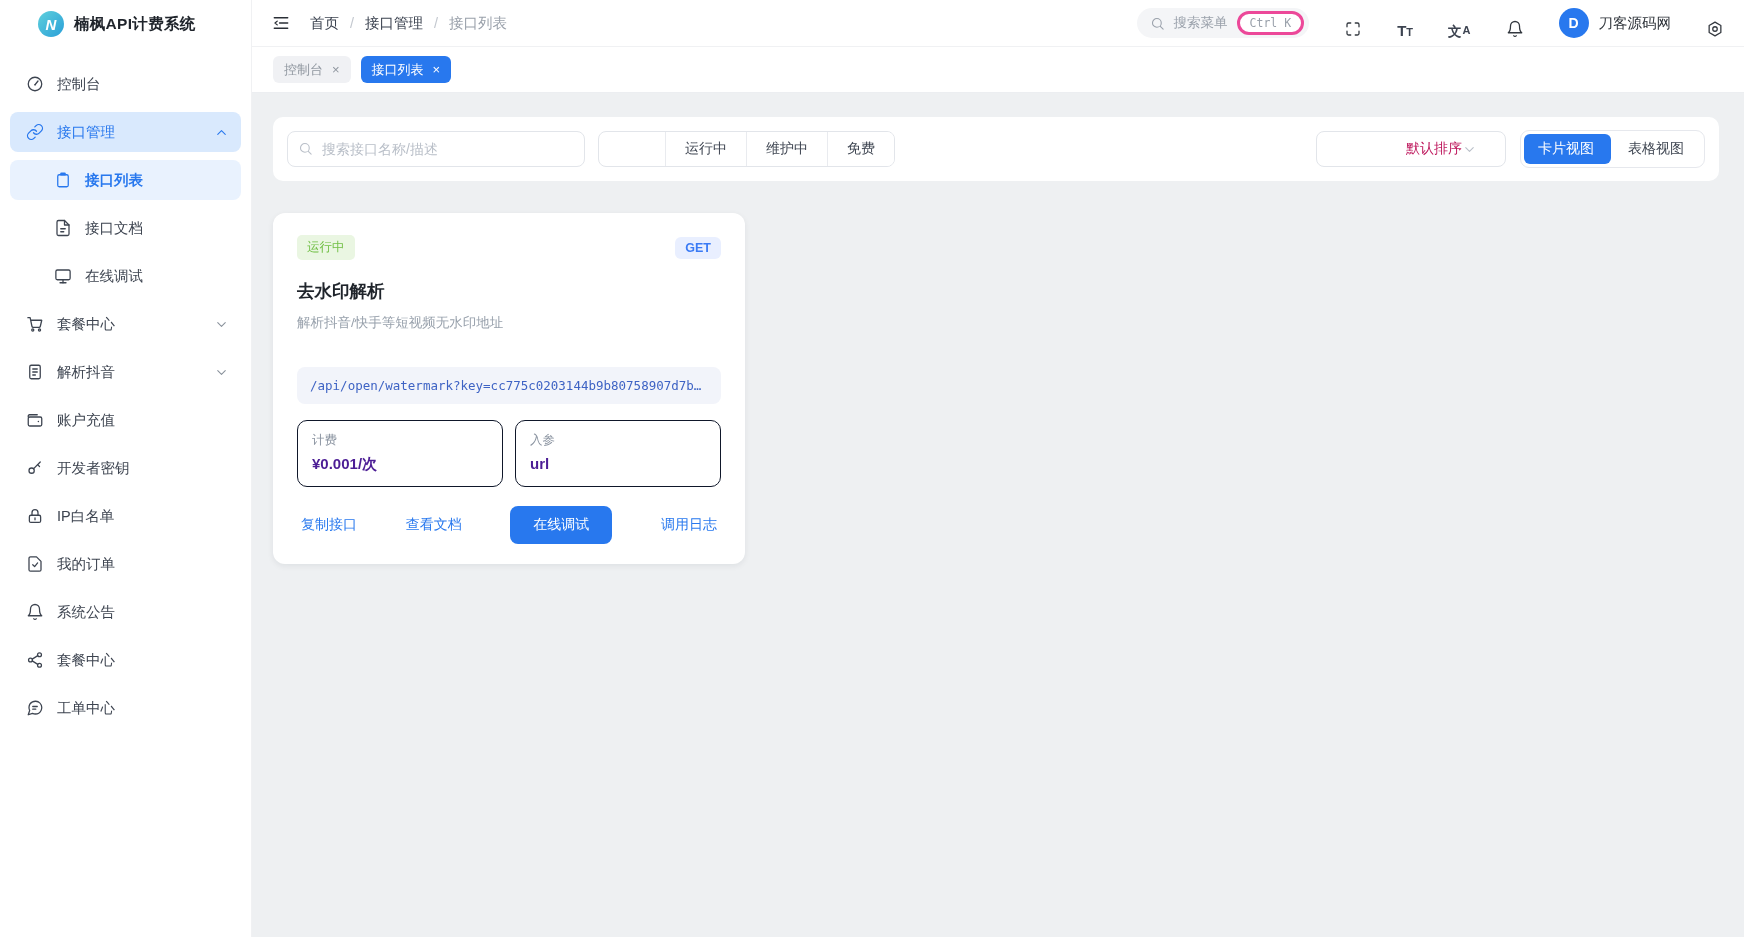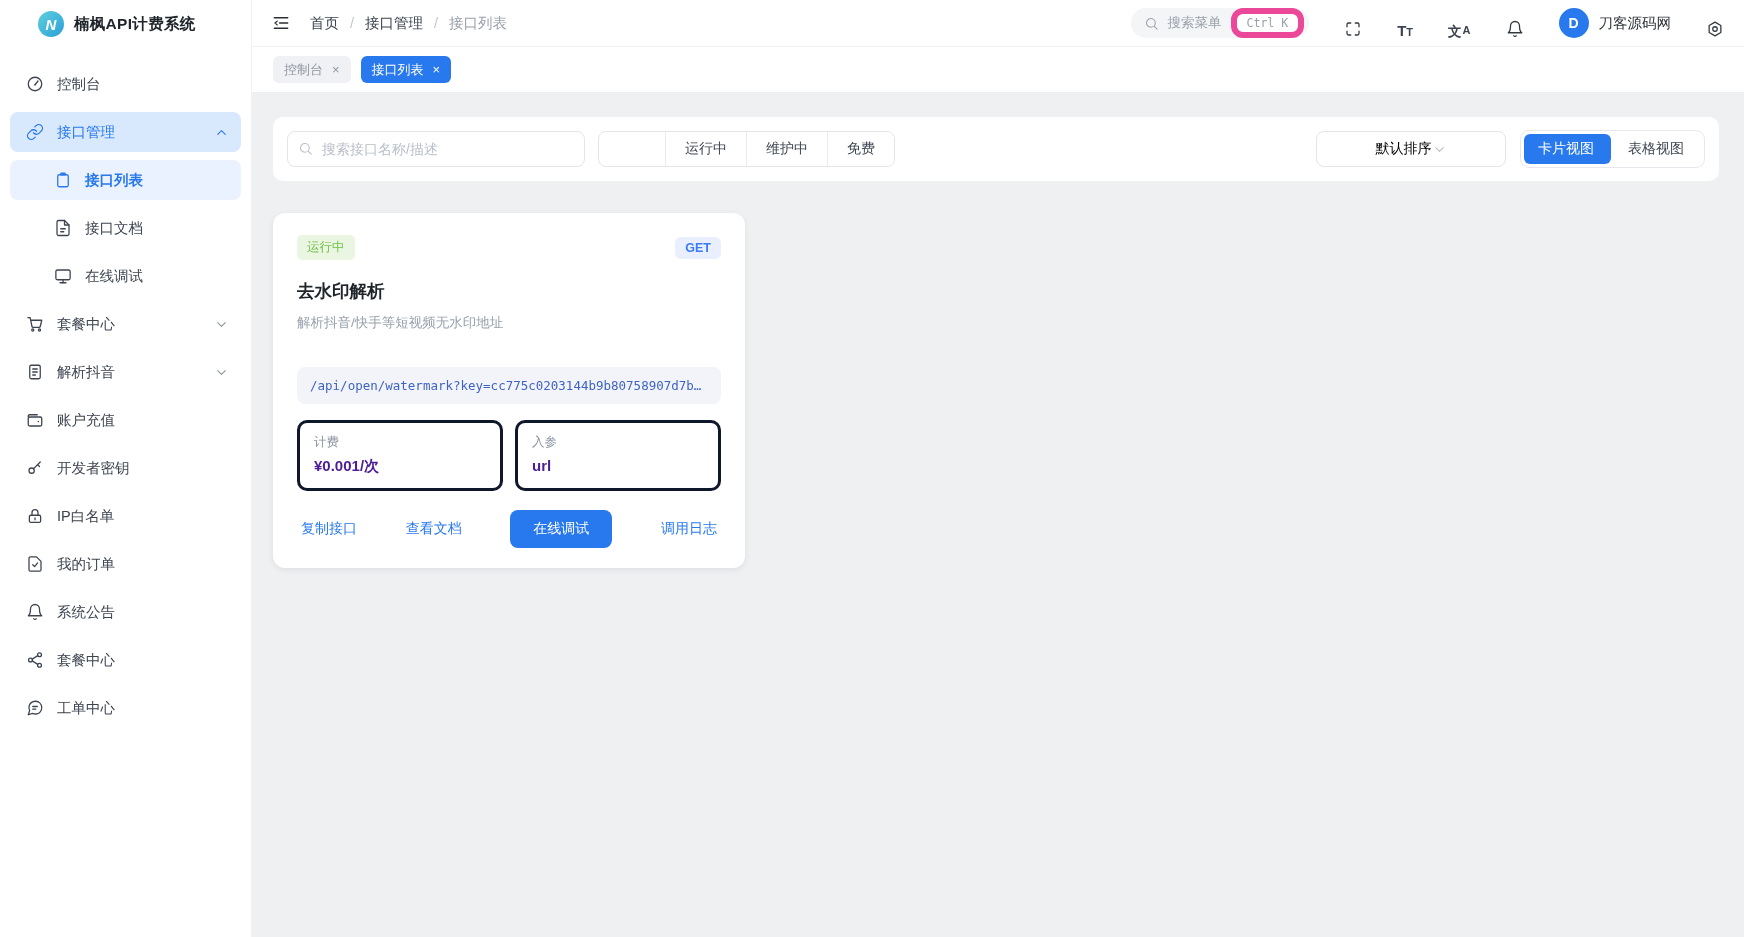--- a/index.html
+++ b/index.html
@@ -28,21 +28,21 @@
   .main { margin-left:252px; height:100%; display:flex; flex-direction:column; }
   .topbar { height:47px; background:#fff; border-bottom:1px solid #f0f1f3; display:flex; align-items:center; justify-content:space-between; padding:0 20px 0 20px; flex:none; }
   .tb-left { display:flex; align-items:center; gap:20px; }
   .fold { color:#2a2f36; cursor:pointer; display:flex; }
   .crumbs { display:flex; align-items:center; gap:11px; font-size:14.5px; }
   .crumb { color:#3c4350; cursor:pointer; }
   .crumb.muted { color:#9aa1ab; cursor:default; }
   .crumb-sep { color:#c3c8cf; }
   .tb-right { display:flex; align-items:flex-end; gap:35px; color:#3c4350; }
   .search-pill { height:30px; border-radius:15px; background:#f4f5f7; display:flex; align-items:center; gap:9px; padding:0 5px 0 13px; color:#9aa1ab; font-size:13.5px; cursor:pointer; min-width:165px; }
-  .kbd { background:#fff; border:6px solid #ec4899; border-radius:12px; padding:2px 10px; font-family:"DejaVu Sans Mono","Liberation Mono",monospace; font-size:11.5px; color:#9aa1ab; }
+  .kbd { background:#fff; border:3px solid #ec4899; border-radius:12px; padding:2px 10px; font-family:"DejaVu Sans Mono","Liberation Mono",monospace; font-size:11.5px; color:#9aa1ab; }
   .tool-ic { display:flex; align-items:center; cursor:pointer; color:#33383f; }
   .txtsize { font-weight:600; font-size:15px; display:flex; align-items:flex-end; line-height:1; cursor:pointer; }
   .txtsize .small-t { font-size:11px; }
   .translate { font-size:13.5px; font-weight:600; display:flex; align-items:flex-start; line-height:1; cursor:pointer; }
   .translate .en { font-size:11px; margin-left:1px; }
   .userbox { display:flex; align-items:center; gap:10px; cursor:pointer; }
   .avatar { width:30px; height:30px; border-radius:50%; background:#2878ee; color:#fff; font-size:14px; font-weight:bold; display:flex; align-items:center; justify-content:center; }
   .uname { font-size:14.5px; color:#2a2f36; }
 
   
@@ -57,36 +57,36 @@
   .tl-left { display:flex; align-items:center; gap:13px; }
   .srch { position:relative; }
   .srch input { width:298px; height:36px; border:1px solid #e2e5ea; border-radius:8px; padding:0 12px 0 34px; font-size:14px; color:#3d4450; outline:none; font-family:inherit; background:#fff; }
   .srch input::placeholder { color:#b9bfc8; }
   .srch .mag { position:absolute; left:11px; top:10px; color:#b9bfc8; }
   .segs { display:flex; border:1px solid #e2e5ea; border-radius:8px; overflow:hidden; height:36px; }
   .seg { padding:0 19px; display:flex; align-items:center; font-size:14px; color:#3f4652; background:#fff; border-left:1px solid #e9ebef; cursor:pointer; }
   .seg:first-child { border-left:none; }
   .seg.active { background:#2878ee; color:#fff;margin-top:45px; }
   .tl-right { display:flex; align-items:center; gap:14px; }
-  .select { width:190px; height:36px; border:1px solid #e2e5ea; border-radius:8px; display:flex; align-items:center; justify-content:center; padding:0 4px; font-size:14px; color:#000000; background:#fff; cursor:pointer; }
+  .select { width:190px; height:36px; border:1px solid #e2e5ea; border-radius:8px; display:flex; align-items:center; justify-content:flex-end; padding:0 28px; font-size:14px; color:#be185d; background:#fff; cursor:pointer; }
   .select .chev { color:#b9bfc8; }
   .viewtgl { border:1px solid #e6e8ed; border-radius:9px; background:#fff; padding:3px; display:flex; }
   .vbtn { height:30px; padding:0 17px; display:flex; align-items:center; font-size:14px; border-radius:6px; color:#3f4652; cursor:pointer; }
   .vbtn.active { background:#2878ee; color:#fff;padding-left:14px; }
 
   
   .card { width:472px; margin-top:32px; background:#fff; border-radius:12px; box-shadow:0 2px 6px rgba(15,23,42,.07); padding:22px 24px 20px 24px; }
   .card-top { display:flex; align-items:center; justify-content:space-between; }
   .badge-status { background:#eaf6e2; color:#71bf45; font-size:12.5px; padding:4px 10px; border-radius:5px; }
   .badge-method { background:#e9efff; color:#3b7bf5; font-size:12.5px; font-weight:bold; padding:4px 10px; border-radius:6px; }
   .card-title { margin-top:19px; font-size:17.5px; font-weight:bold; color:#1f242b; }
   .card-desc { margin-top:11px; font-size:13.5px; color:#98a1ac; }
   .endpoint { margin-top:35px; background:#f2f4fa; border-radius:8px; height:37px; display:flex; align-items:center; padding:0 13px; font-family:"DejaVu Sans Mono","Liberation Mono",monospace; font-size:12.5px; color:#3e63c4; white-space:nowrap; overflow:hidden; cursor:pointer; }
   .stats { margin-top:16px; display:flex; gap:12px; }
-  .stat { flex:1; border:3px solid #0f172a; border-radius:10px; padding:11px 14px 12px 14px; }
+  .stat { flex:1; border:1px solid #0f172a; border-radius:10px; padding:11px 14px 12px 14px; }
   .stat-label { font-size:12.5px; color:#8a93a0; }
   .stat-value { margin-top:6px; font-size:15px; font-weight:bold; color:#4c1d95; }
   .card-actions { margin-top:19px; display:flex; align-items:center; justify-content:space-between; padding:0 4px; }
   .alink { color:#2878ee; font-size:14px; cursor:pointer; background:none; border:none; font-family:inherit; }
   .abtn { background:#2878ee; color:#fff; font-size:14px; border:none; border-radius:8px; padding:10px 23px; cursor:pointer; font-family:inherit; }
 </style>
 </head>
 <body>
 
 <aside class="sidebar">

